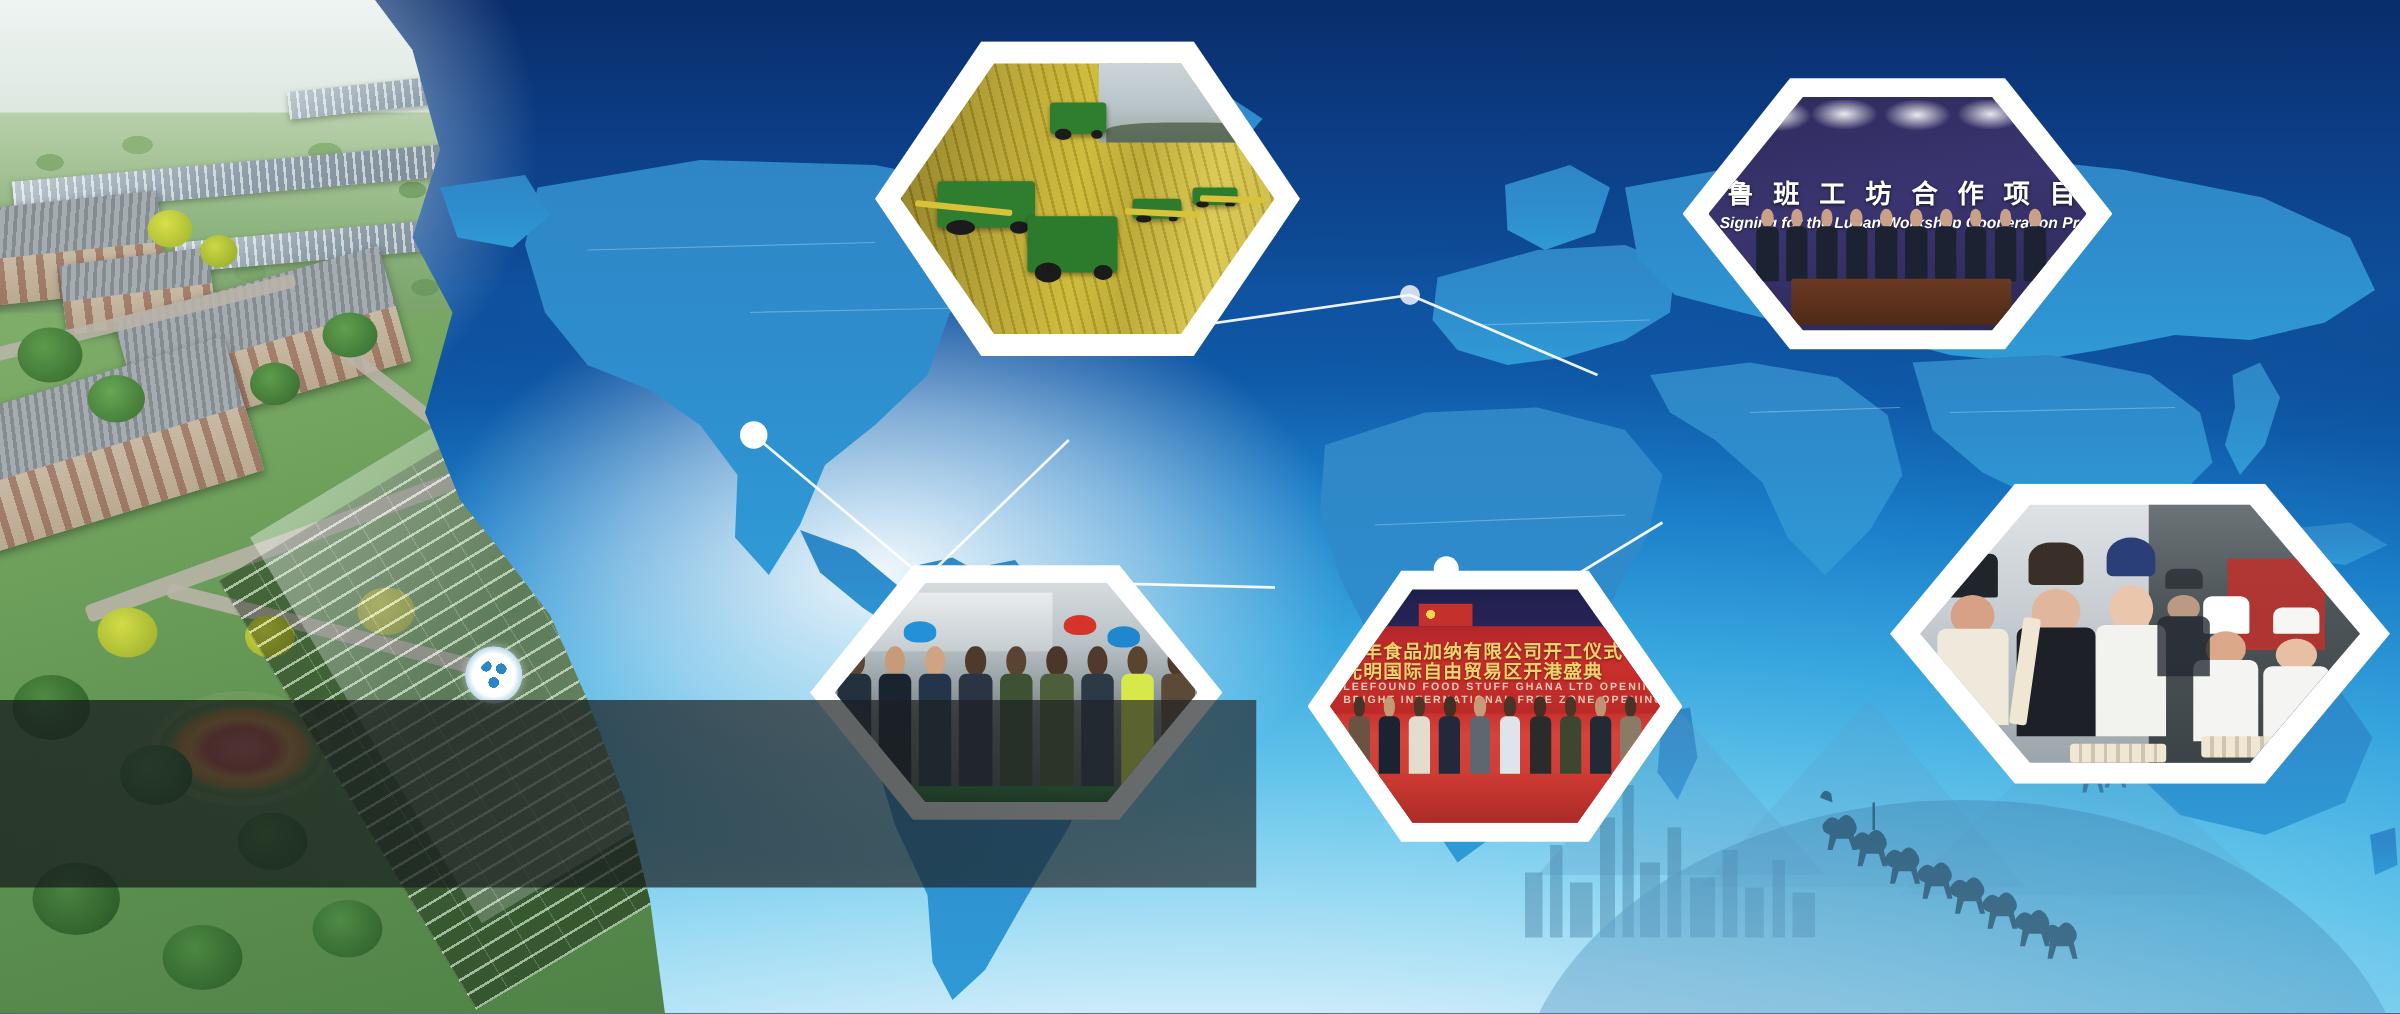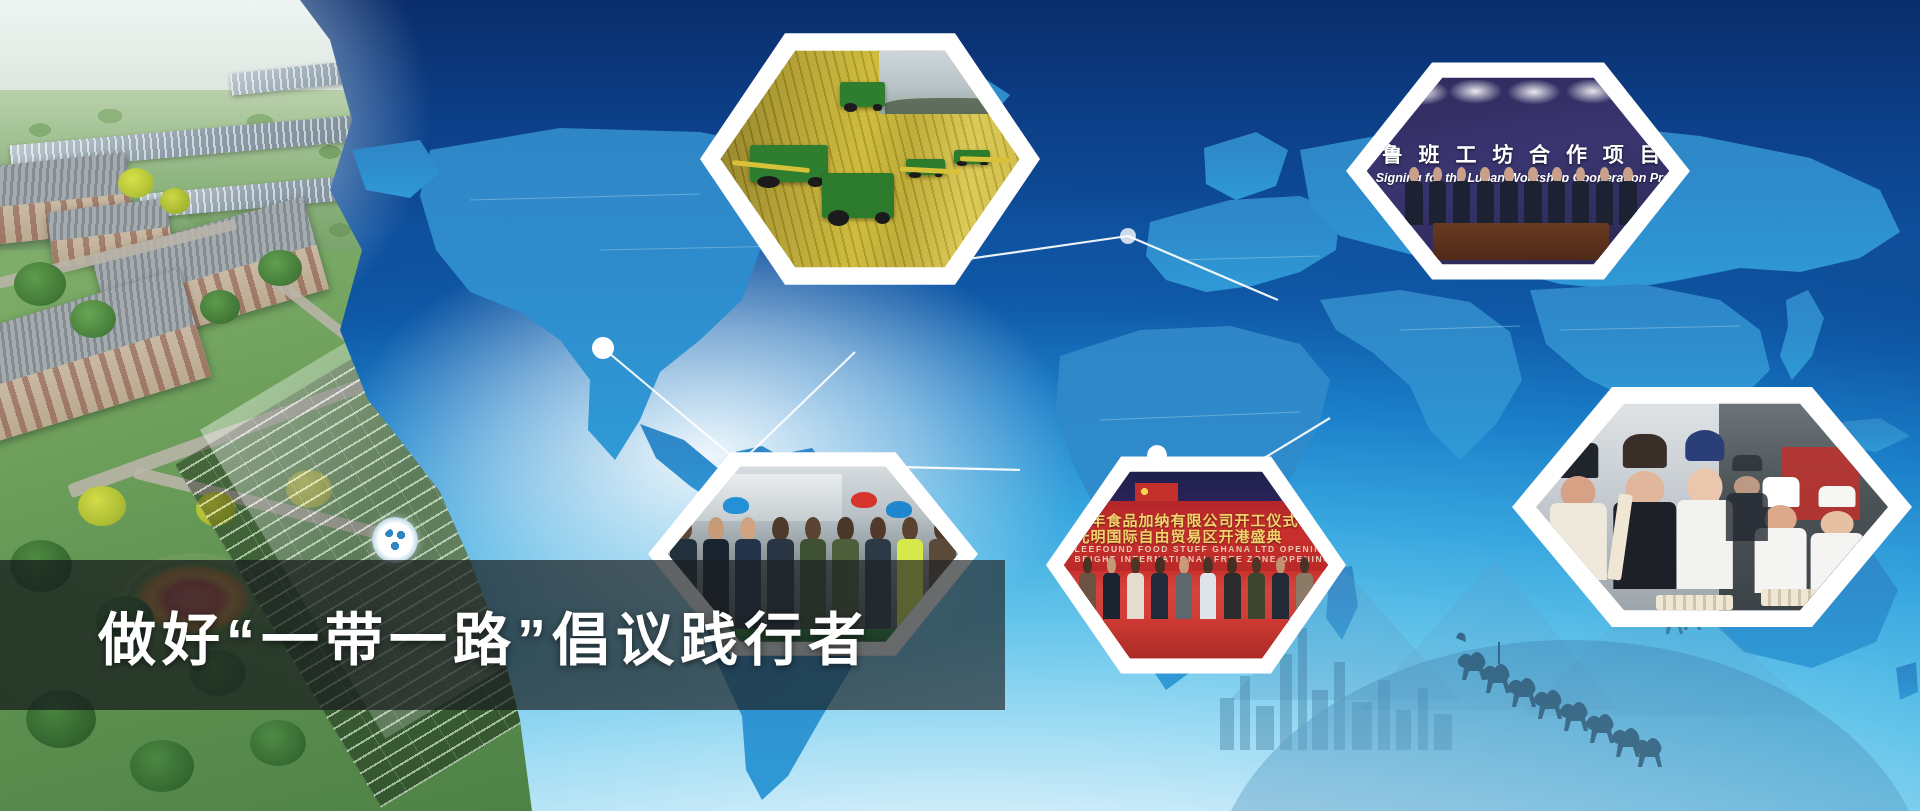--- a/index.html
+++ b/index.html
@@ -683,15 +683,14 @@
             <div class="cb" style="background:#252a32;"></div>
           </div>
           <div class="dough" style="left:64%;bottom:4%;width:30%;height:8%;background:repeating-linear-gradient(90deg,#efe7d4 0 7px,#cfc5ae 7px 10px);"></div>
           <div class="dough" style="left:34%;bottom:2%;width:22%;height:7%;background:repeating-linear-gradient(90deg,#efe7d4 0 7px,#cfc5ae 7px 10px);"></div>
         </div>
       </div>
     </div>
   </div>
 
   <div class="title-band"></div>
-  <div class="title-text">做好“一带一路”倡议践行者</div>
 
 </div>
 
 </body></html>

